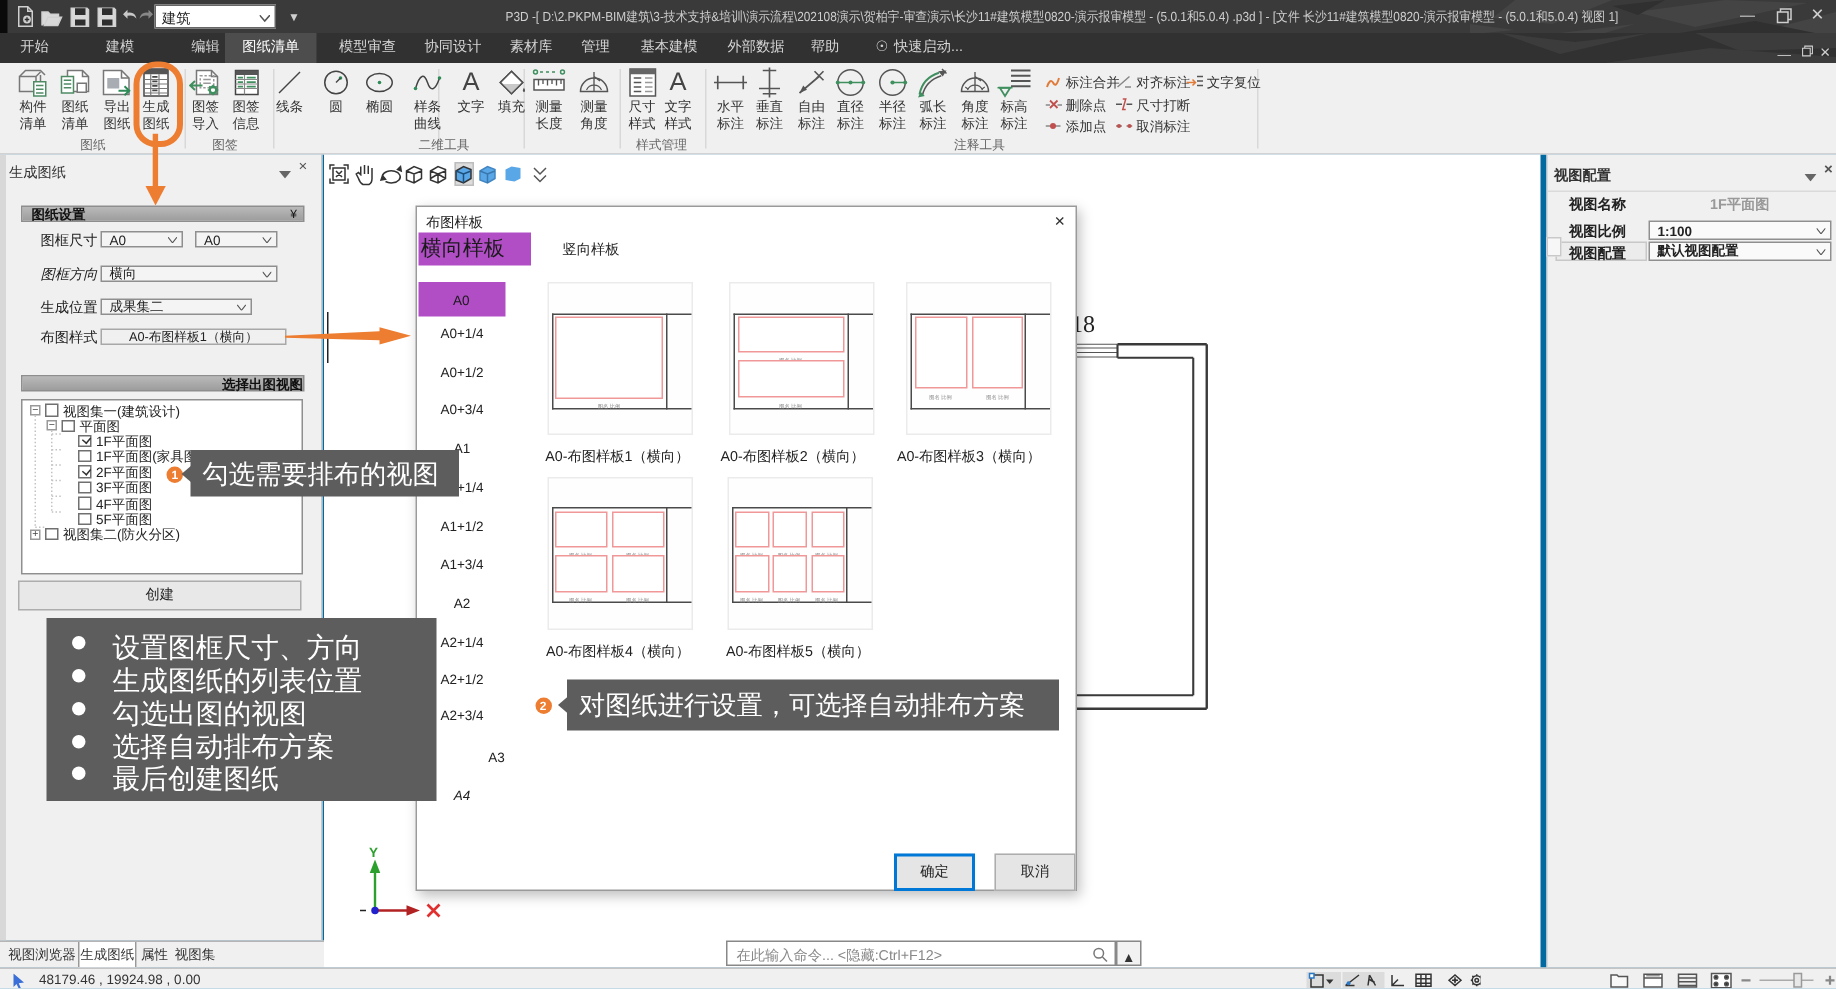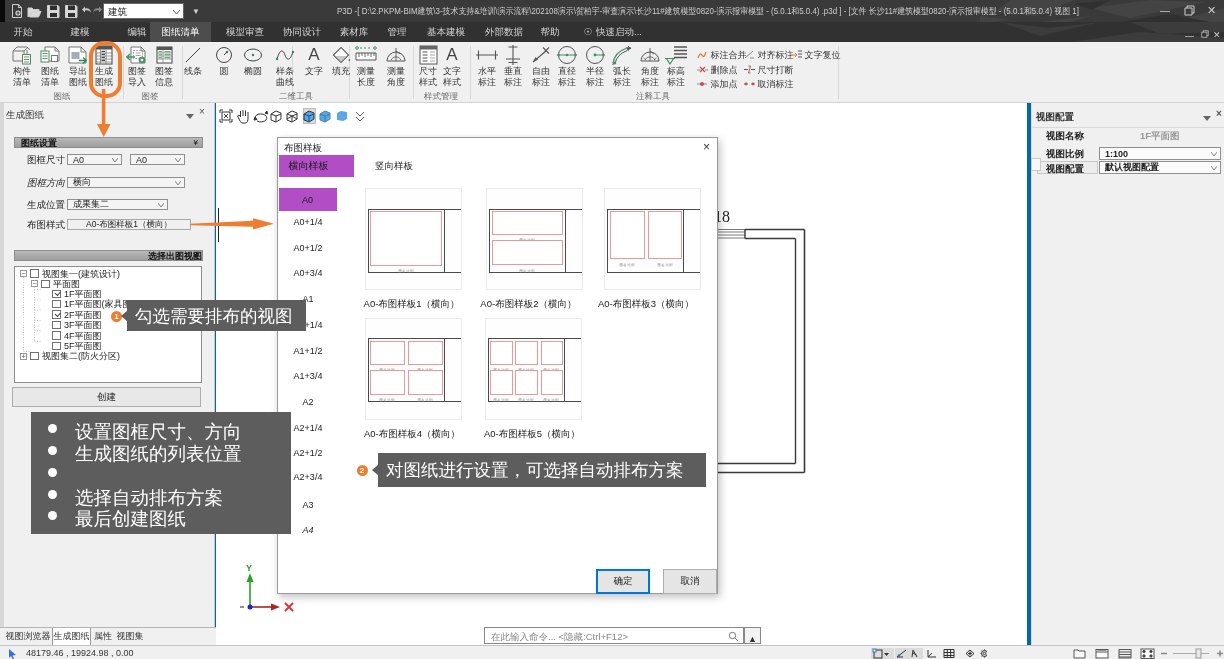--- a/index.html
+++ b/index.html
@@ -691,36 +691,36 @@
           <rect x="123" y="1" width="5" height="9" fill="#e8e8e8" stroke="#999"></rect>
    <path d="M144,5.5 h6 M147,2.5 v6" stroke-width="1.5" stroke="#888"></path>
   </g>
  </svg>
 </div>
 
 <div id="dialog">
  <div class="abs" style="left:6px;top:4px;font-size:9.5px;color:#222;">布图样板</div>
  <div class="abs" style="left:425px;top:2px;font-size:12px;color:#333;">×</div>
  <div class="purple abs" style="left:0.5px;top:17px;width:75px;height:22px;"></div>
- <div class="abs" style="left:0.5px;top:17px;width:60px;height:22px;font-size:10px;color:#1a1a1a;display:flex;align-items:center;justify-content:center;">横向样板</div>
+ <div class="abs" style="left:0.5px;top:17px;width:60px;height:22px;font-size:14px;color:#1a1a1a;display:flex;align-items:center;justify-content:center;">横向样板</div>
  <div class="abs" style="left:97px;top:17px;width:60px;height:22px;font-size:9.5px;color:#222;display:flex;align-items:center;">竖向样板</div>
  <div class="purple abs" style="left:0.5px;top:50px;width:58px;height:23px;"></div>
  <div class="abs" style="left:0.5px;top:50px;width:58px;height:23px;font-size:9px;color:#1a1a1a;display:flex;align-items:center;justify-content:center;">A0</div>
  <div class="sizeitem" style="top:84px;">A0+1/4</div>
  <div class="sizeitem" style="top:109.7px;">A0+1/2</div>
  <div class="sizeitem" style="top:135.4px;">A0+3/4</div>
  <div class="sizeitem" style="top:161.1px;">A1</div>
  <div class="sizeitem" style="top:186.8px;">A1+1/4</div>
  <div class="sizeitem" style="top:212.5px;">A1+1/2</div>
  <div class="sizeitem" style="top:238.2px;">A1+3/4</div>
  <div class="sizeitem" style="top:263.9px;">A2</div>
  <div class="sizeitem" style="top:289.6px;">A2+1/4</div>
  <div class="sizeitem" style="top:315.3px;">A2+1/2</div>
  <div class="sizeitem" style="top:339px;">A2+3/4</div>
- <div class="sizeitem" style="top:366.7px;">A3</div>
+ <div class="sizeitem" style="top:366.7px;text-align:right;">A3</div>
  <div class="sizeitem" style="top:392.4px;font-style:italic;">A4</div>
 
  <div class="thumbcard" style="left:87px;top:50px;width:97px;height:102px;">
   <div class="sheetline" style="left:1.5px;top:19.5px;width:95.5px;height:1px;"></div>
   <div class="sheetline" style="left:1.5px;top:82.7px;width:95.5px;height:1px;"></div>
   <div class="sheetline" style="left:1.5px;top:19.5px;width:1px;height:64px;"></div>
   <div class="sheetline" style="left:78px;top:19.5px;width:1px;height:64px;"></div>
   <div class="redrect" style="left:4.3px;top:22px;width:71.7px;height:54.5px;"></div>
   <div class="tinytxt" style="left:40px;top:76.5px;">图名 比例</div>
  </div>
@@ -802,18 +802,19 @@
  <div class="anncircle" style="left:111px;top:310.5px;">1</div>
  <div class="tooltip" style="left:127px;top:300px;width:179px;height:31px;">勾选需要排布的视图</div>
  <div class="anncircle" style="left:356.5px;top:465px;">2</div>
  <div class="tooltip" style="left:378px;top:452.5px;width:328px;height:34px;">对图纸进行设置，可选择自动排布方案</div>
  <div id="overlaybox">
   <div class="dot" style="top:12.3px;"></div>
         <div class="li" style="top:7.3px;">设置图框尺寸、方向</div>
   <div class="dot" style="top:33.5px;"></div>
         <div class="li" style="top:28.5px;">生成图纸的列表位置</div>
   <div class="dot" style="top:56px;"></div>
+        <div class="li" style="top:51px;">勾选出图的视图</div>
   <div class="dot" style="top:78.3px;"></div>
         <div class="li" style="top:73.3px;">选择自动排布方案</div>
   <div class="dot" style="top:98.9px;"></div>
         <div class="li" style="top:93.9px;">最后创建图纸</div>
  </div>
 </div>
 </div>
 </body></html>

